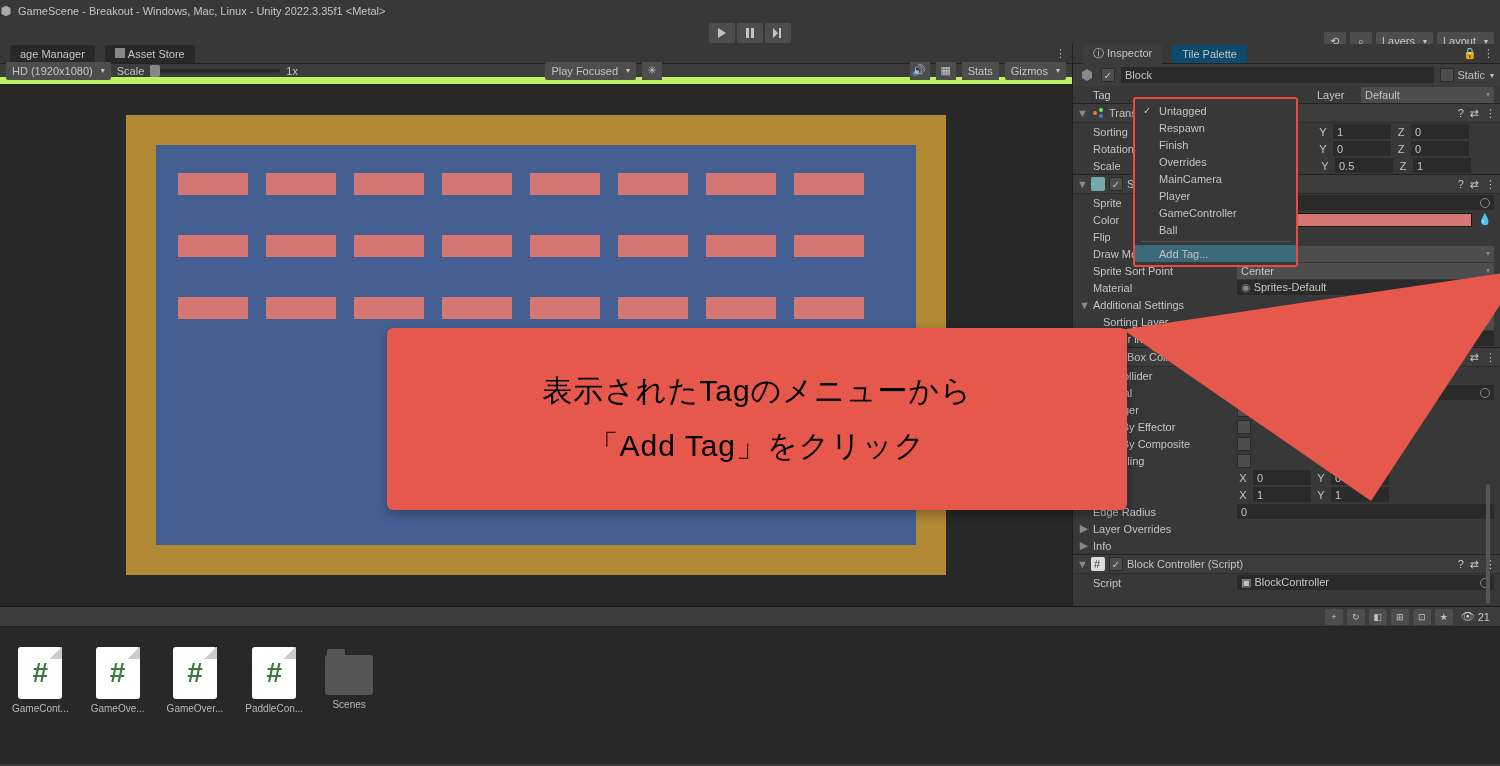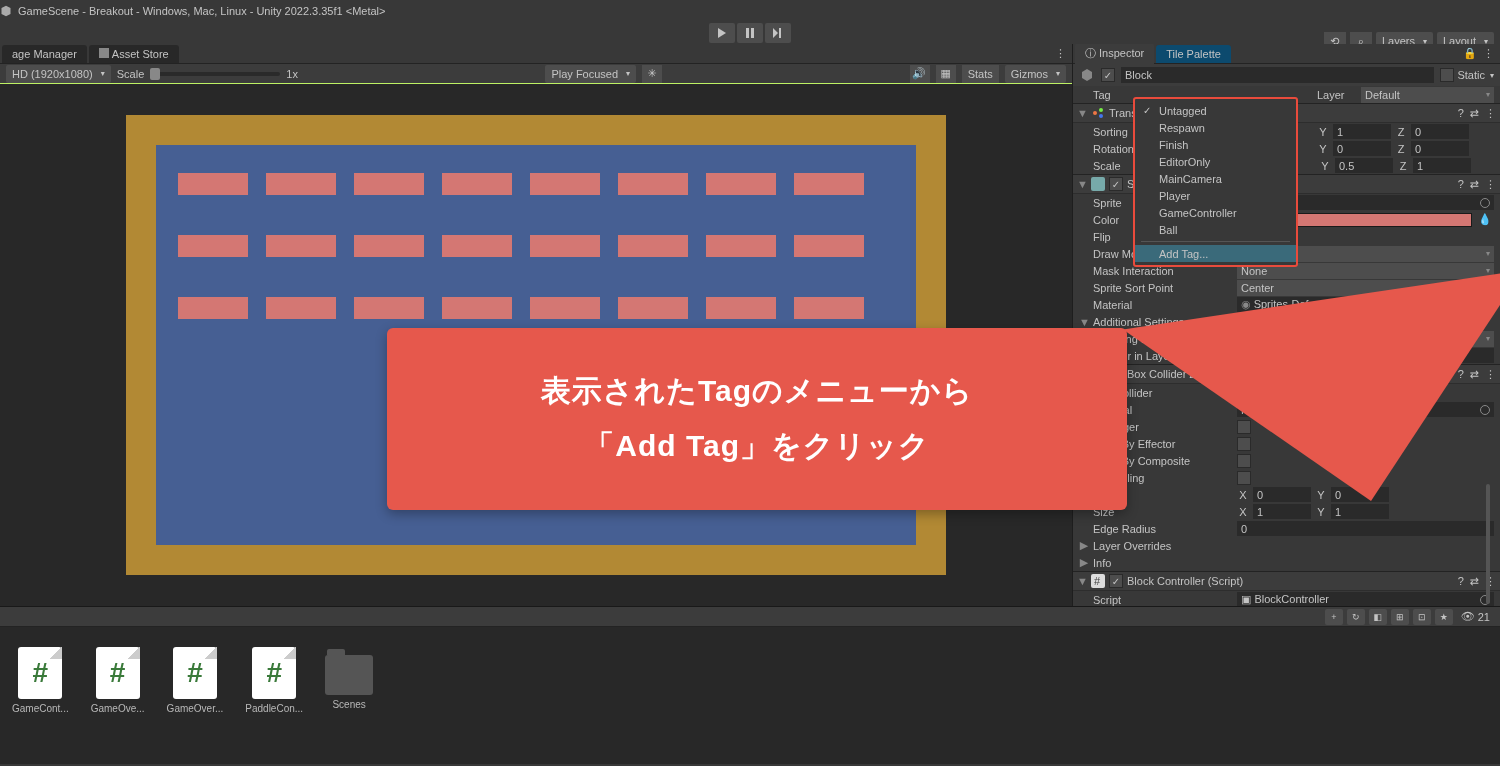--- a/index.html
+++ b/index.html
@@ -9,22 +9,22 @@
 .playbar{height:22px;display:flex;align-items:center;justify-content:center;gap:2px;background:#383838}
 .btn{background:#4d4d4d;border:none;height:18px;display:flex;align-items:center;justify-content:center;color:#c4c4c4;cursor:pointer}
 .play-btn{width:26px;height:20px;border-radius:2px}
 .top-right{position:absolute;top:32px;right:6px;display:flex;gap:4px;align-items:center}
 .top-right .btn{width:22px}
 .dropd{background:#4d4d4d;border:none;height:18px;padding:0 6px;display:flex;align-items:center;gap:4px;cursor:pointer;border-radius:2px}
 .dropd::after{content:"▾";font-size:8px;margin-left:4px}
 .main{display:flex;height:562px}
 .left{flex:1;display:flex;flex-direction:column;background:#282828}
 .tab-row{height:20px;display:flex;align-items:center;background:#383838;border-bottom:1px solid #232323}
-.tab{padding:3px 10px;background:#282828;border-top-left-radius:3px;border-top-right-radius:3px;margin-left:2px}
-.toolbar{height:20px;display:flex;align-items:center;gap:6px;padding:0 6px;background:#3c3c3c;border-bottom:1px solid #bef264}
+.tab{padding:3px 10px;background:#282828;border-top-left-radius:3px;border-top-right-radius:3px;margin-left:10px}
+.toolbar{height:20px;display:flex;align-items:center;gap:6px;padding:0 6px;background:#3c3c3c;border-bottom:7px solid #bef264}
 .toolbar .spacer{flex:1}
 .scene-view{flex:1;background:#282828;display:flex;align-items:center;justify-content:center;padding:20px 10px;position:relative}
 .game-canvas{width:820px;height:460px;background:#b28934;display:flex;align-items:flex-start;justify-content:center;padding-top:30px}
 .game-inner{width:760px;height:400px;background:#465f93;padding:28px 22px}
 .brick-row{display:flex;gap:18px;margin-bottom:40px}
 .brick{width:70px;height:22px;background:#d47773}
 .paddle{width:88px;height:16px;background:#fff;margin-top:115px;margin-left:310px}
 .right{width:428px;background:#383838;border-left:1px solid #1e1e1e;display:flex;flex-direction:column;overflow:hidden}
 .insp-tabs{height:20px;display:flex;align-items:center;background:#383838;border-bottom:1px solid #232323;position:relative}
 .insp-tabs .tab{background:#0c4a6e}
@@ -54,21 +54,21 @@
 .objfield{flex:1;background:#2a2a2a;height:15px;padding:0 4px;display:flex;align-items:center;justify-content:space-between;gap:4px}
 .objfield .dot{width:10px;height:10px;border:1px solid #888;border-radius:50%}
 .edit-btn{width:24px;height:18px;background:#4d4d4d;display:flex;align-items:center;justify-content:center;border-radius:2px;cursor:pointer}
 .tag-menu{position:absolute;left:1133px;top:97px;width:165px;background:#383838;border:2px solid #e94b3c;border-radius:3px;z-index:50;padding:3px 0}
 .tag-menu .item{height:17px;display:flex;align-items:center;padding:0 10px 0 24px;position:relative;cursor:pointer}
 .tag-menu .item.check::before{content:"✓";position:absolute;left:8px;font-size:10px}
 .tag-menu .item.sel{background:#3a6a7a}
 .tag-menu .sep{height:1px;background:#555;margin:3px 6px}
 .callout{position:absolute;left:387px;top:328px;width:750px;height:210px;z-index:60}
 .callout-body{width:740px;height:182px;background:#e6584c;border-radius:6px;display:flex;flex-direction:column;align-items:center;justify-content:center;gap:14px;box-shadow:0 4px 12px rgba(0,0,0,.3)}
-.callout-body div{color:#ffffff;font-size:30px;font-weight:700;letter-spacing:1px}
+.callout-body div{color:#000000;font-size:30px;font-weight:400;letter-spacing:1px}
 .pointer{position:absolute;left:736px;top:-58px;width:0;height:0}
 .pointer-shape{position:absolute;width:400px;height:330px;background:#e6584c;clip-path:polygon(0% 18%,100% 0%,62% 70%);left:0;top:0}
 .bottom{height:158px;background:#282828;border-top:1px solid #191919;display:flex;flex-direction:column}
 .btm-toolbar{height:20px;background:#3c3c3c;display:flex;align-items:center;justify-content:flex-end;padding:0 6px;gap:4px;border-bottom:1px solid #232323}
 .btm-toolbar .mini{width:18px;height:16px;background:#4d4d4d;border-radius:2px;display:flex;align-items:center;justify-content:center;cursor:pointer;font-size:9px}
 .btm-toolbar .hidden-count{display:flex;align-items:center;gap:3px;padding:0 4px}
 .assets{flex:1;display:flex;align-items:flex-start;padding:20px 12px;gap:22px}
 .asset{display:flex;flex-direction:column;align-items:center;gap:4px;cursor:pointer}
 .asset-icon{width:44px;height:52px;background:#fff;border-radius:3px;display:flex;align-items:center;justify-content:center;position:relative}
 .asset-icon::before{content:"";position:absolute;top:0;right:0;width:12px;height:12px;background:linear-gradient(135deg,transparent 48%,#ccc 50%)}
@@ -292,26 +292,20 @@
       <div class="row">
           <span class="lbl2">Flip</span>
         </div>
       <div class="row">
           <span class="lbl2">Draw Mode</span>
           <div class="dd">
             <span>Simple</span>
           </div>
         </div>
       <div class="row">
-          <span class="lbl2">Mask Interaction</span>
-          <div class="dd">
-            <span>None</span>
-          </div>
-        </div>
-      <div class="row">
           <span class="lbl2">Sprite Sort Point</span>
           <div class="dd">
             <span>Center</span>
           </div>
         </div>
       <div class="row">
           <span class="lbl2">Material</span>
           <div class="objfield">
             <span><span style="color:#888">◉ </span><span>Sprites-Default</span></span>
             <span class="dot"></span>
@@ -469,21 +463,21 @@
         <div class="folder-icon"></div>
         <span class="asset-label">Scenes</span>
       </div>
   </div>
 </div>
 
 <div class="tag-menu">
   <div class="item check">Untagged</div>
   <div class="item">Respawn</div>
   <div class="item">Finish</div>
-  <div class="item">EditorOnly</div>
+  <div class="item">Overrides</div>
   <div class="item">MainCamera</div>
   <div class="item">Player</div>
   <div class="item">GameController</div>
   <div class="item">Ball</div>
   <div class="sep"></div>
   <div class="item sel">Add Tag...</div>
 </div>
 
 <div class="callout">
   <div class="pointer">

